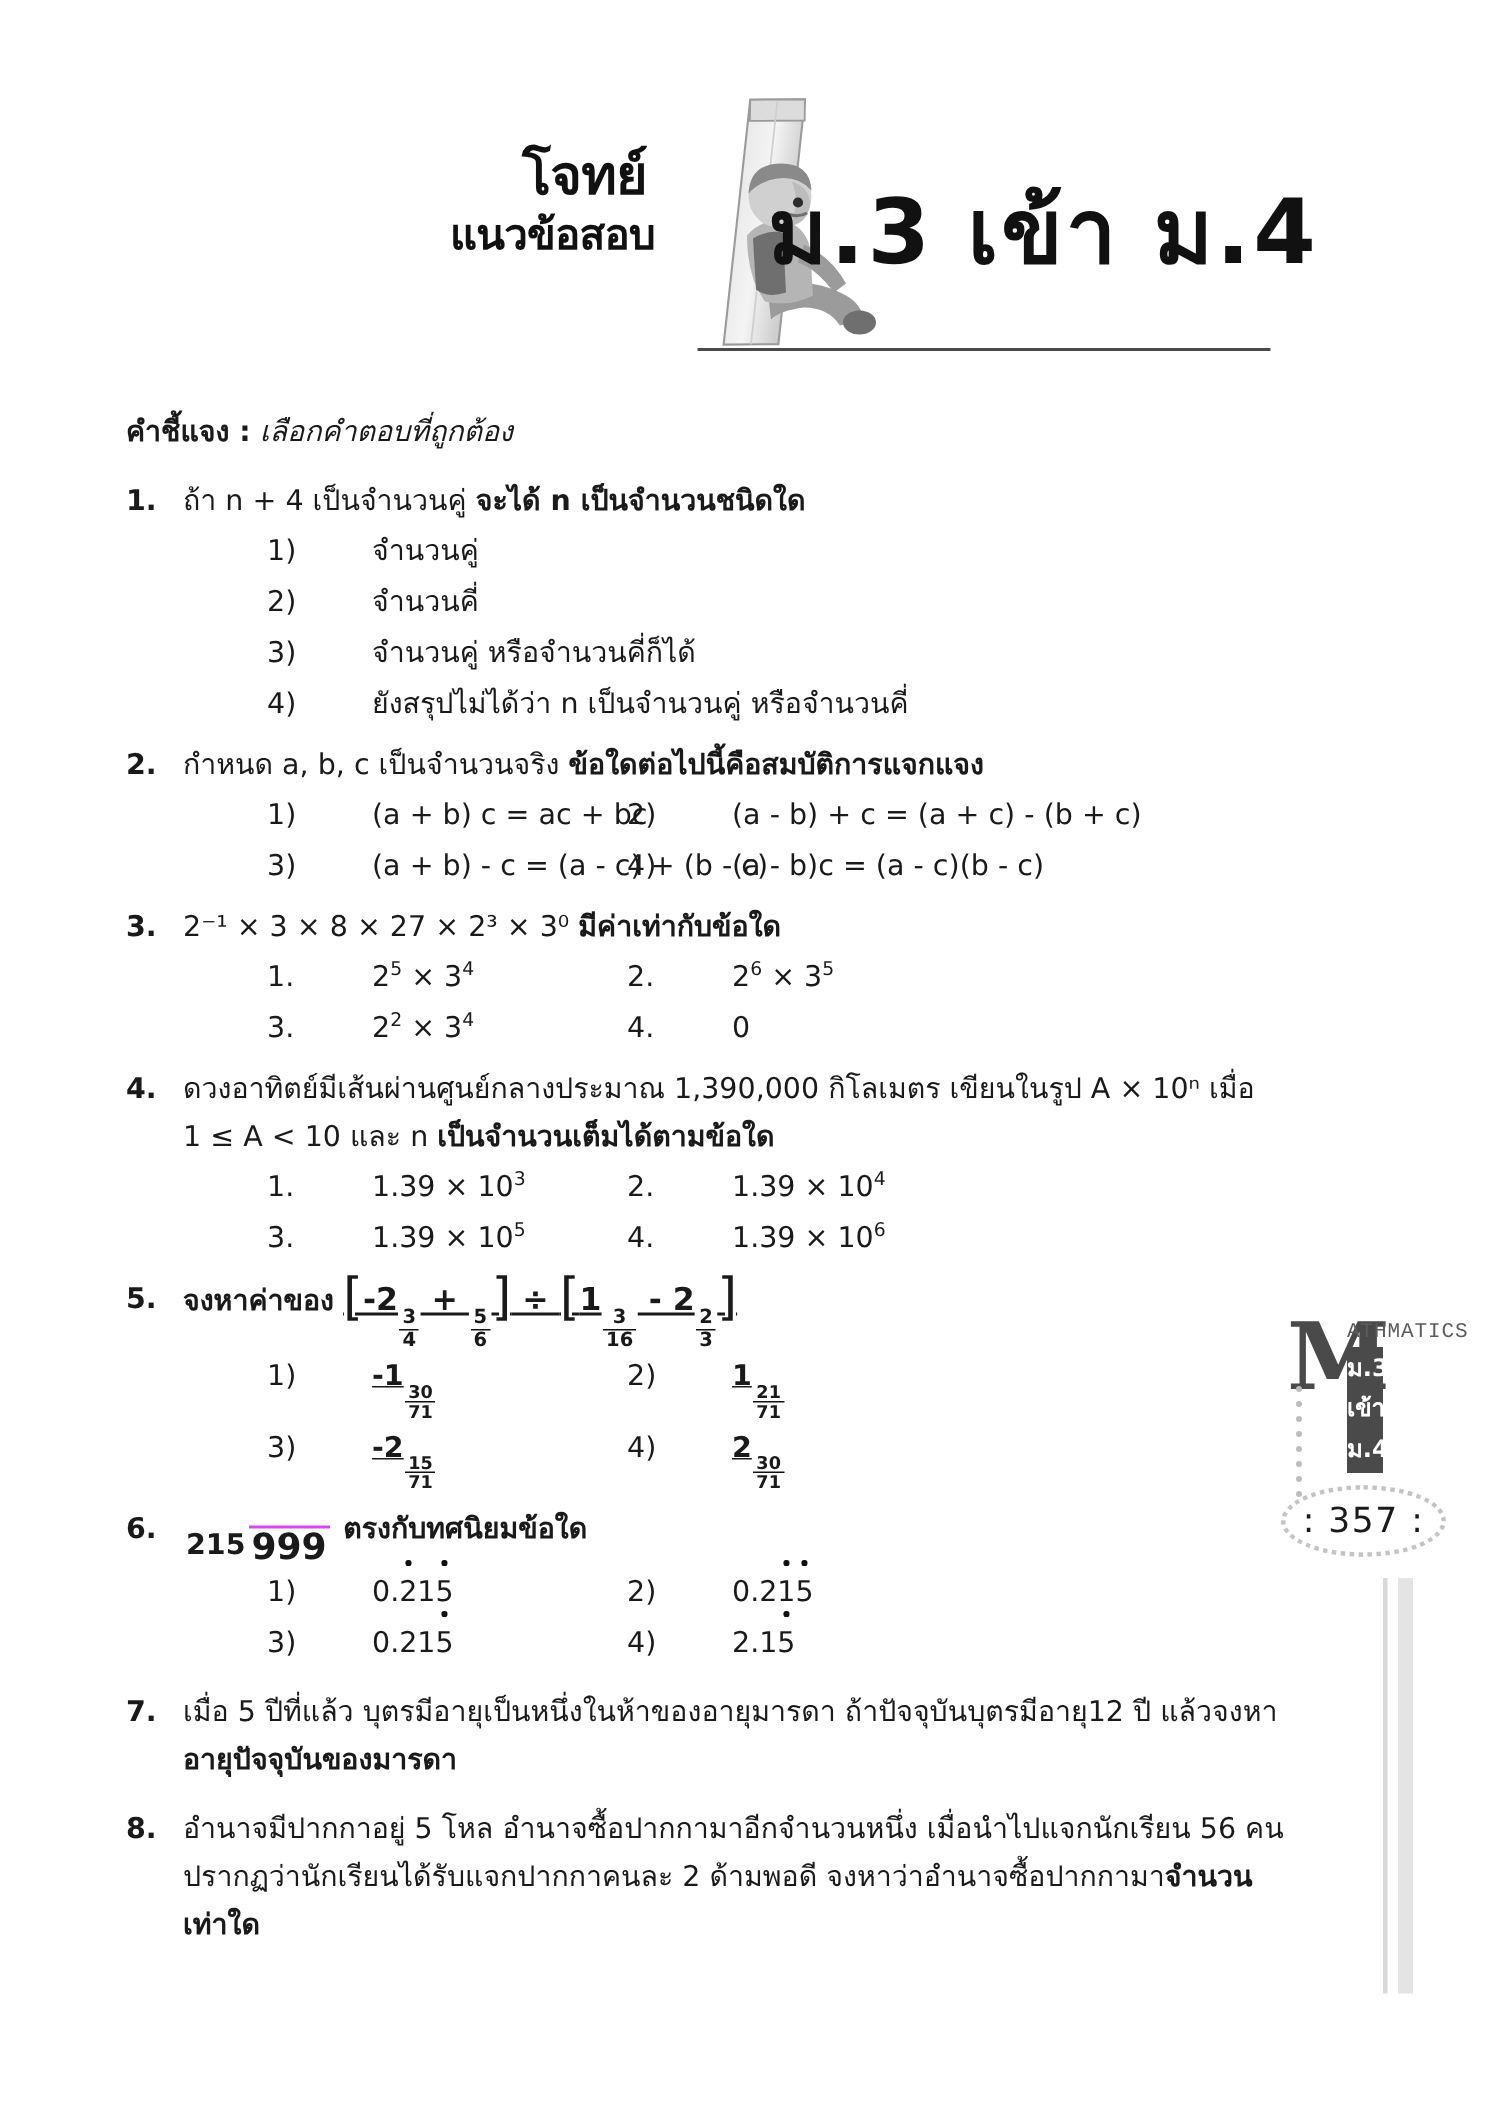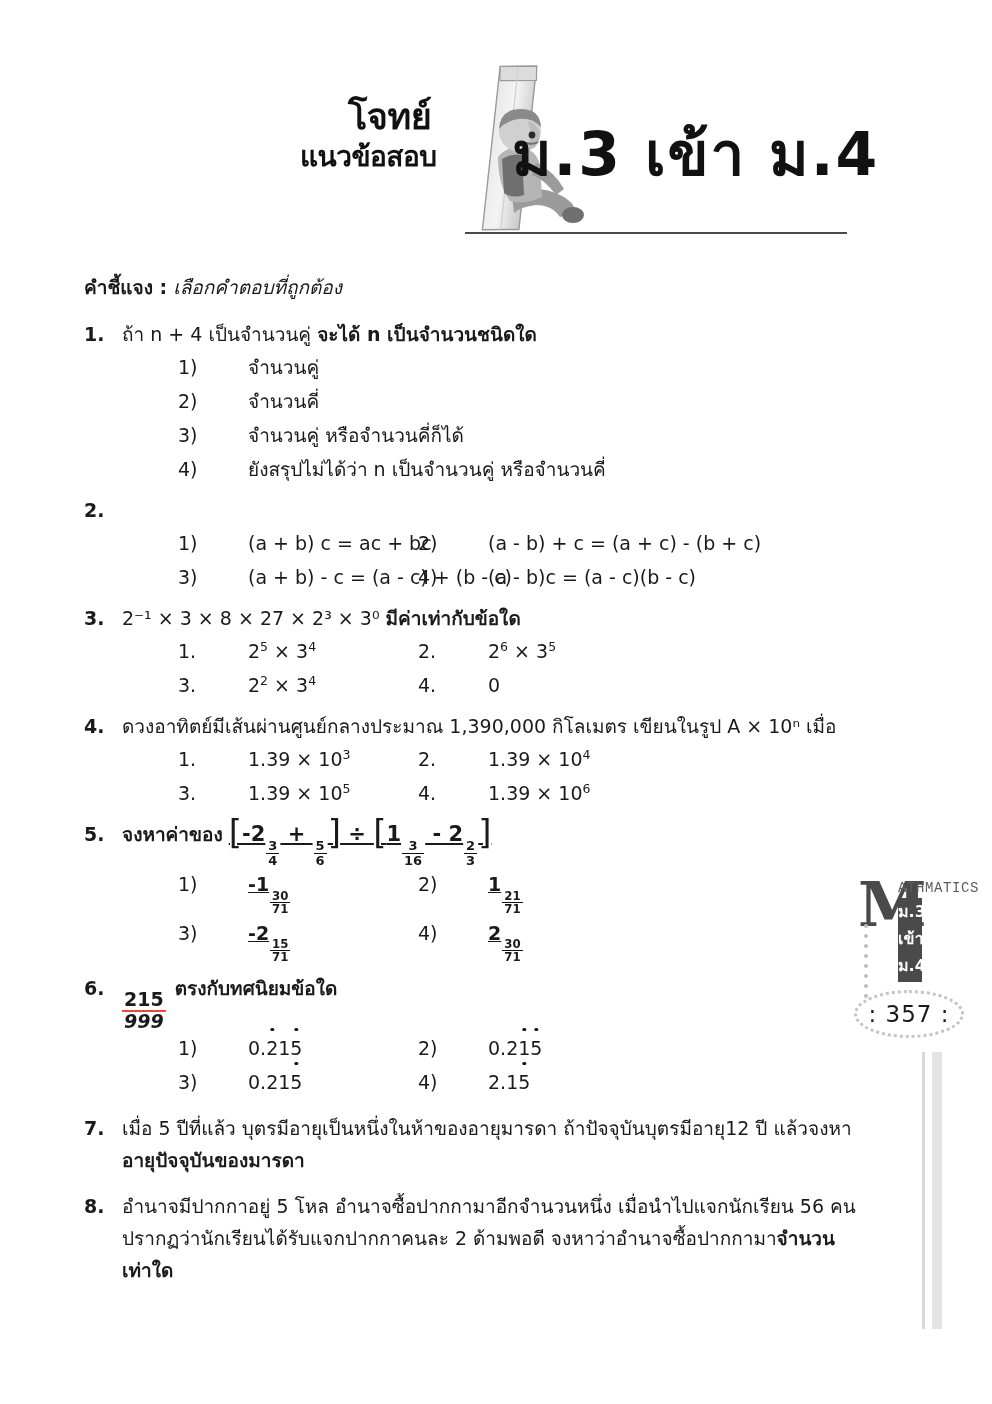--- a/index.html
+++ b/index.html
@@ -151,29 +151,29 @@
     vertical-align: -0.45em;
     margin: 0 1px;
     font-weight: bold;
     line-height: 1.02;
   }
   .frac .num { font-size: 0.62em; padding: 0 2px; }
   .frac .den { font-size: 0.62em; padding: 0 2px; border-top: 1.6px solid #111; }
 
   .bigfrac {
     display: inline-flex;
-    flex-direction: column;
+    flex-direction: row;
     align-items: center;
     vertical-align: -0.55em;
     margin: 0 3px 0 0;
     font-weight: bold;
     line-height: 1.05;
   }
   .bigfrac .num { font-size: 19px; padding: 0 2px; }
-  .bigfrac .den { font-size: 19px; padding: 0 2px; border-top: 2px solid #ef4444; font-style: italic; }
+  .bigfrac .den { font-size: 24px; padding: 0 2px; border-top: 2px solid #d946ef; }
 
   .mixed { font-weight: bold; white-space: nowrap; text-decoration: underline; }
 
   .brk {
     font-size: 34px;
     font-weight: normal;
     line-height: 0;
     position: relative;
     top: 3px;
   }
@@ -365,20 +365,23 @@
         <span class="ch-key">4)</span>
         <span class="ch-val">ยังสรุปไม่ได้ว่า n เป็นจำนวนคู่ หรือจำนวนคี่</span>
       </div>
         </div>
     </div>
   </div>
 
   <div class="q-block">
     <div class="q-head">
       <div class="q-num">2.</div>
+      <div class="q-stem">
+        <span>กำหนด a, b, c เป็นจำนวนจริง </span><span class="bold">ข้อใดต่อไปนี้คือสมบัติการแจกแจง</span>
+      </div>
     </div>
     <div class="choices">
       <div class="choice-row">
         <div class="choice choice-col-a">
           <span class="ch-key">1)</span>
           <span class="ch-val">(a + b) c = ac + bc</span>
         </div>
         <div class="choice choice-col-b">
           <span class="ch-key">2)</span>
           <span class="ch-val">(a - b) + c = (a + c) - (b + c)</span>
@@ -427,20 +430,21 @@
         </div>
       </div>
     </div>
   </div>
 
   <div class="q-block">
     <div class="q-head">
       <div class="q-num">4.</div>
       <div class="q-stem">
         <div>ดวงอาทิตย์มีเส้นผ่านศูนย์กลางประมาณ 1,390,000 กิโลเมตร เขียนในรูป A × 10ⁿ  เมื่อ</div>
+        <div><span>1 ≤ A &lt; 10 และ n </span><span class="bold">เป็นจำนวนเต็มได้ตามข้อใด</span></div>
       </div>
     </div>
     <div class="choices">
       <div class="choice-row">
         <div class="choice choice-col-a">
           <span class="ch-key">1.</span>
           <span class="ch-val"><span>1.39 × 10</span><span class="sup">3</span></span>
         </div>
         <div class="choice choice-col-b">
           <span class="ch-key">2.</span>

